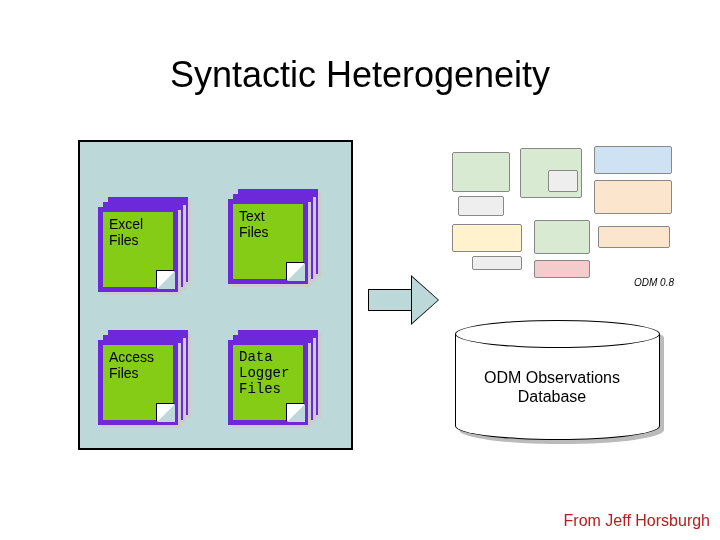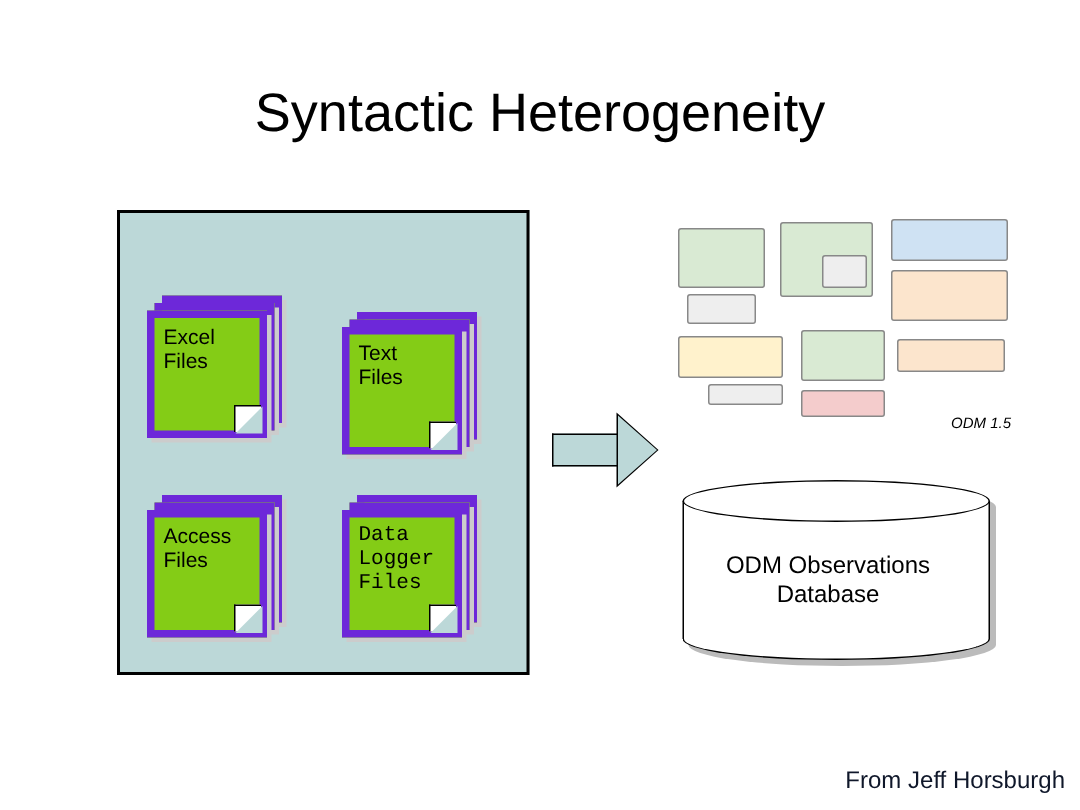--- a/index.html
+++ b/index.html
@@ -79,21 +79,21 @@
   }
   .doc-label {
     position: absolute;
     left: 6px;
     top: 4px;
     font-size: 14px;
     color: #000;
     line-height: 1.15;
   }
   .stack-a { left: 18px;  top: 55px; }
-  .stack-b { left: 148px; top: 66px; padding-left: 31px; }
+  .stack-b { left: 148px; top: 47px; padding-left: 31px; }
   .stack-c { left: 18px;  top: 188px; border-radius: 32px; }
   .stack-d { left: 148px; top: 188px; font-family: Liberation Mono, monospace; }
 
   .arrow {
     position: absolute;
     left: 368px;
     top: 275px;
     width: 70px;
     height: 50px;
   }
@@ -208,21 +208,21 @@
     font-size: 16px;
     line-height: 1.2;
     color: #000;
   }
 
   .attribution {
     position: absolute;
     right: 10px;
     bottom: 10px;
     font-size: 16px;
-    color: #0f172a;
+    color: #b91c1c;
   }
 </style>
 </head>
 <body>
 
 <h1 class="title">Syntactic Heterogeneity</h1>
 
 <div class="sources-box">
 
   <div class="doc-stack stack-a">
@@ -284,21 +284,21 @@
   <div class="sb sgr" style="left:10px; top:56px; width:46px; height:20px;"></div>
   <div class="sb sg" style="left:72px; top:8px;  width:62px; height:50px;"></div>
   <div class="sb sgr" style="left:100px;top:30px; width:30px; height:22px;"></div>
   <div class="sb sbl" style="left:146px;top:6px;  width:78px; height:28px;"></div>
   <div class="sb sp" style="left:146px;top:40px; width:78px; height:34px;"></div>
   <div class="sb sy" style="left:4px;  top:84px; width:70px; height:28px;"></div>
   <div class="sb sgr" style="left:24px; top:116px;width:50px; height:14px;"></div>
   <div class="sb sg" style="left:86px; top:80px; width:56px; height:34px;"></div>
   <div class="sb sr" style="left:86px; top:120px;width:56px; height:18px;"></div>
   <div class="sb sp" style="left:150px;top:86px; width:72px; height:22px;"></div>
-  <div class="odm-version">ODM 1.5</div>
+  <div class="odm-version">ODM 0.8</div>
 </div>
 
 <div class="db-shadow" style="left:459px; top:324px;">
   <div class="db-top-sh"></div>
     <div class="db-body-sh"></div>
     <div class="db-bot-sh"></div>
 </div>
 <div class="db">
   <div class="db-bot"></div>
   <div class="db-body"></div>

